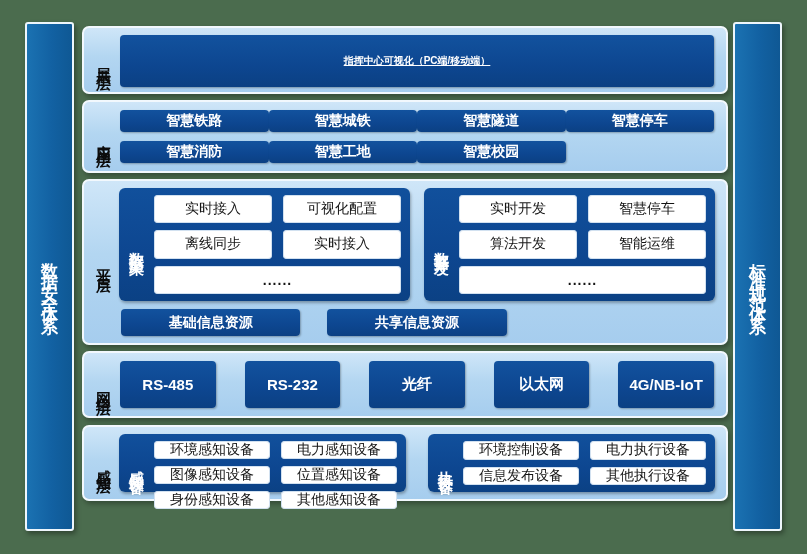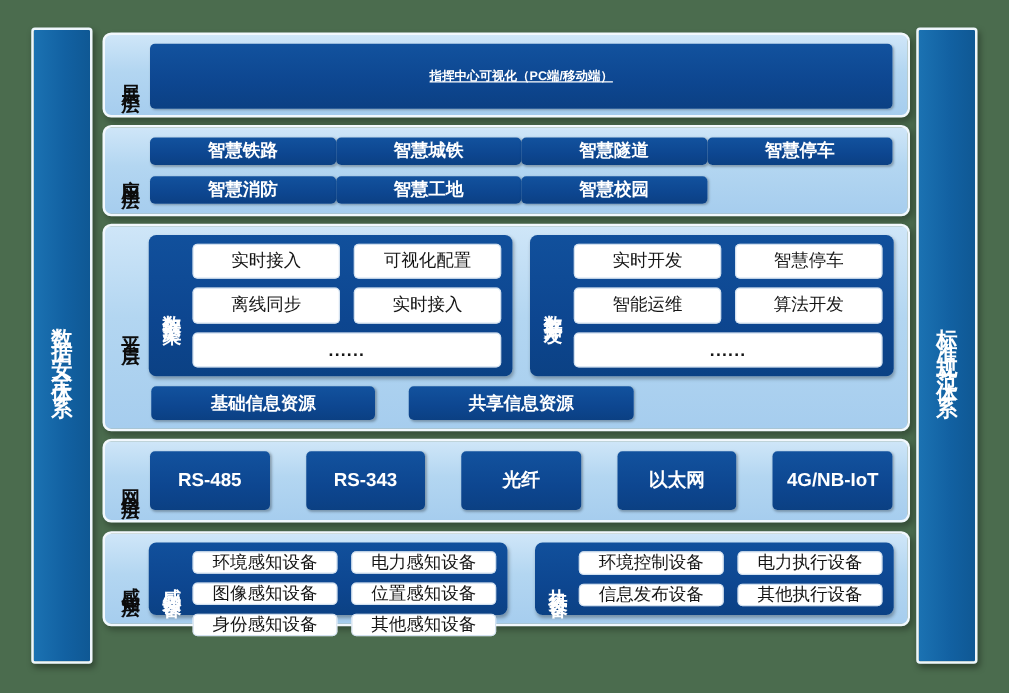--- a/index.html
+++ b/index.html
@@ -160,38 +160,38 @@
                 <div class="whitebox">离线同步</div>
                 <div class="whitebox">实时接入</div>
                 <div class="whitebox wide">......</div>
               </div>
             </div>
             <div class="group dotted">
               <div class="group-label">数据开发</div>
               <div class="group-grid">
                 <div class="whitebox">实时开发</div>
                 <div class="whitebox">智慧停车</div>
+                <div class="whitebox">算法开发</div>
                 <div class="whitebox">智能运维</div>
-                <div class="whitebox">算法开发</div>
                 <div class="whitebox wide">......</div>
               </div>
             </div>
           </div>
         <div class="resources">
             <div class="darkbtn">基础信息资源</div>
             <div class="darkbtn">共享信息资源</div>
           </div>
       </div>
     </section>
 
     <section class="panel p-network">
       <div class="layer-label">网络层</div>
       <div class="content grid5">
           <div class="darkbtn">RS-485</div>
-          <div class="darkbtn">RS-343</div>
+          <div class="darkbtn">RS-232</div>
           <div class="darkbtn">光纤</div>
           <div class="darkbtn">以太网</div>
           <div class="darkbtn">4G/NB-IoT</div>
         </div>
     </section>
 
     <section class="panel p-perception">
       <div class="layer-label">感知层</div>
       <div class="content perception-row">
           <div class="group dotted">

